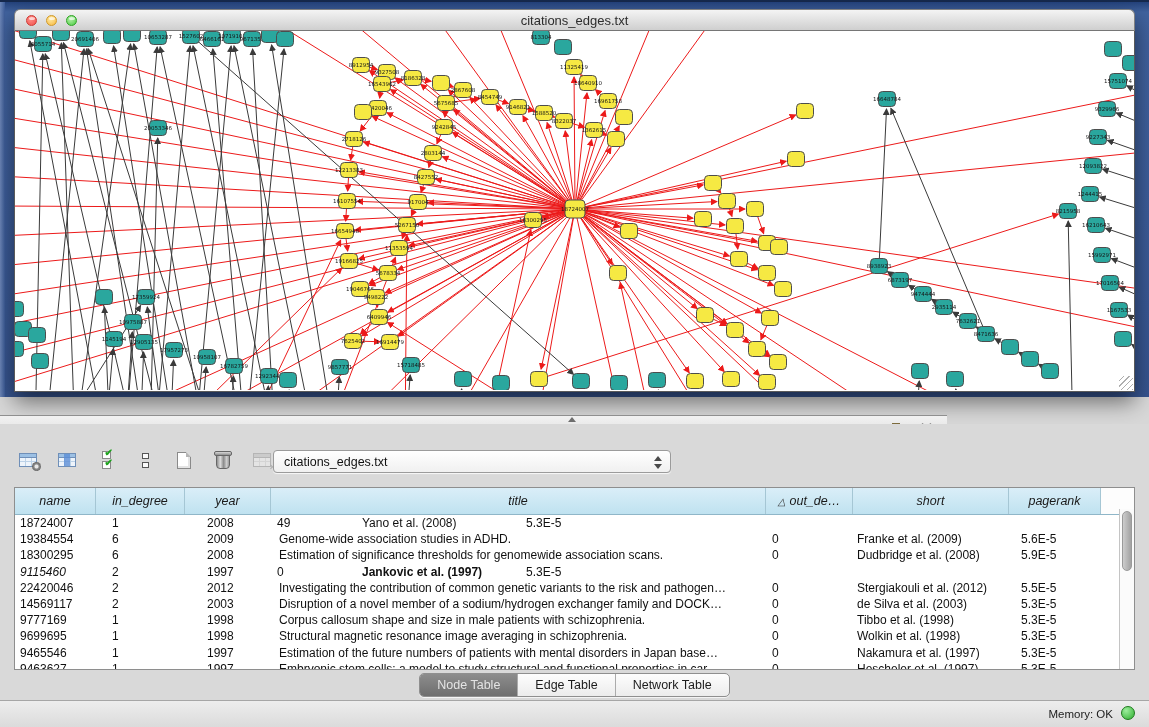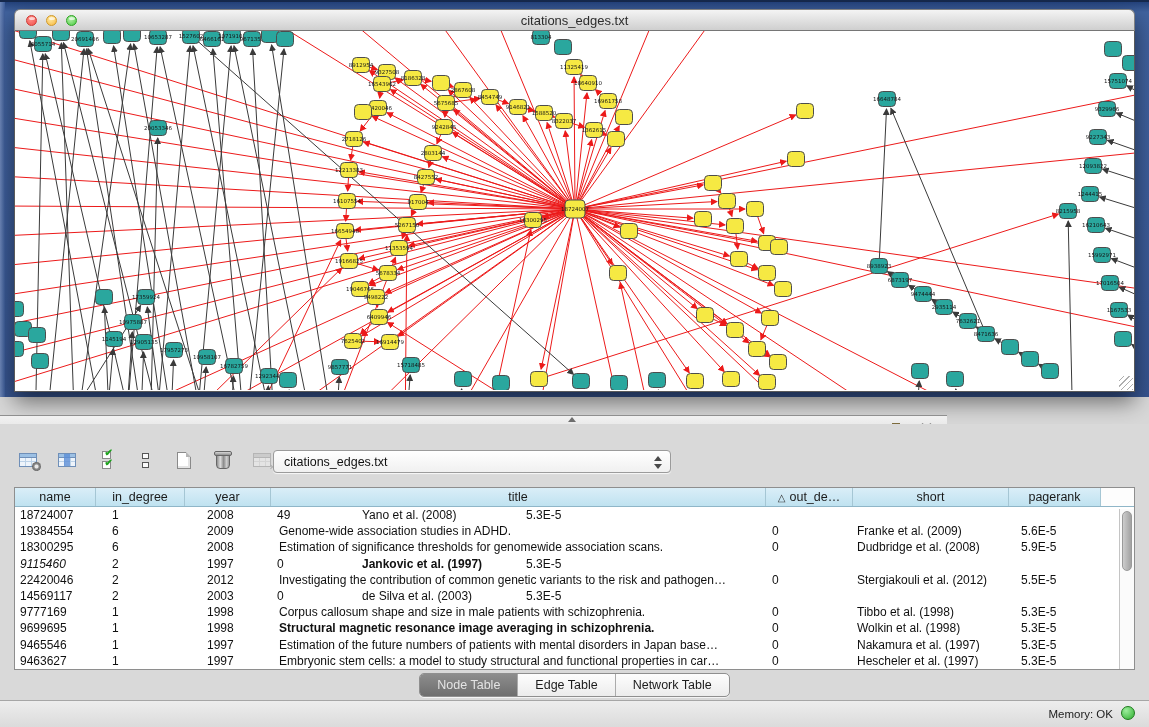--- a/index.html
+++ b/index.html
@@ -87,22 +87,22 @@
   .combo .val{position:absolute;left:10px;top:4px;font-size:12.5px;color:#111;}
   .stepper{position:absolute;right:7px;top:4px;width:9px;height:15px;}
   .stepper:before{content:"";position:absolute;left:0;top:1px;border-left:4.5px solid transparent;
     border-right:4.5px solid transparent;border-bottom:5px solid #4a4a4a;}
   .stepper:after{content:"";position:absolute;left:0;bottom:1px;border-left:4.5px solid transparent;
     border-right:4.5px solid transparent;border-top:5px solid #4a4a4a;}
 
   
   .tableframe{position:absolute;left:14px;top:63px;width:1121px;height:183px;background:#fff;
     border:1px solid #8e8e8e;box-sizing:border-box;overflow:hidden;}
-  .thead{display:flex;height:19px;background:linear-gradient(#daeef8,#bfe2f0);
-    border-bottom:1px solid #8fb6c8;font-size:12.5px;color:#1a1a1a;box-sizing:border-box;}
+  .thead{display:flex;height:27px;background:linear-gradient(#daeef8,#bfe2f0);
+    border-bottom:1px solid #8fb6c8;font-size:12.5px;color:#1a1a1a;box-sizing:border-box;font-style:italic;}
   .thead .hc{display:flex;align-items:center;justify-content:center;gap:4px;
     border-right:1px solid #a5c6d4;box-sizing:border-box;white-space:nowrap;overflow:hidden;}
   .thead .hc.fill{border-right:none;background:#fdfdfd;}
   .sortglyph{font-size:10px;color:#333;}
   .tbody .tr{display:flex;height:16.2px;line-height:16.2px;font-size:12px;color:#101010;
     background:#fff;white-space:nowrap;}
   .tbody .td{overflow:hidden;text-overflow:clip;box-sizing:border-box;}
   .vscroll{position:absolute;right:0;top:21px;bottom:0;width:15px;background:#fbfbfb;
     border-left:1px solid #c4c4c4;box-sizing:border-box;}
   .vthumb{position:absolute;left:2px;right:2px;top:2px;height:60px;border-radius:6px;
@@ -925,38 +925,39 @@
           <div class="td" style="width: 86px; padding-left: 22px;">2012</div>
           <div class="td" style="width: 495px; padding-left: 8px;">Investigating the contribution of common genetic variants to the risk and pathogen…</div>
           <div class="td" style="width: 87px; padding-left: 6px;">0</div>
           <div class="td" style="width: 156px; padding-left: 4px;">Stergiakouli et al. (2012)</div>
           <div class="td" style="width: 92px; padding-left: 12px;">5.5E-5</div>
         </div>
         <div class="tr">
           <div class="td" style="width: 81px; padding-left: 5px;">14569117</div>
           <div class="td" style="width: 89px; padding-left: 16px;">2</div>
           <div class="td" style="width: 86px; padding-left: 22px;">2003</div>
+          <div class="td" style="width: 495px; padding-left: 8px;">Disruption of a novel member of a sodium/hydrogen exchanger family and DOCK…</div>
           <div class="td" style="width: 87px; padding-left: 6px;">0</div>
           <div class="td" style="width: 156px; padding-left: 4px;">de Silva et al. (2003)</div>
           <div class="td" style="width: 92px; padding-left: 12px;">5.3E-5</div>
         </div>
         <div class="tr">
           <div class="td" style="width: 81px; padding-left: 5px;">9777169</div>
           <div class="td" style="width: 89px; padding-left: 16px;">1</div>
           <div class="td" style="width: 86px; padding-left: 22px;">1998</div>
           <div class="td" style="width: 495px; padding-left: 8px;">Corpus callosum shape and size in male patients with schizophrenia.</div>
           <div class="td" style="width: 87px; padding-left: 6px;">0</div>
           <div class="td" style="width: 156px; padding-left: 4px;">Tibbo et al. (1998)</div>
           <div class="td" style="width: 92px; padding-left: 12px;">5.3E-5</div>
         </div>
         <div class="tr">
           <div class="td" style="width: 81px; padding-left: 5px;">9699695</div>
           <div class="td" style="width: 89px; padding-left: 16px;">1</div>
           <div class="td" style="width: 86px; padding-left: 22px;">1998</div>
-          <div class="td" style="width: 495px; padding-left: 8px; font-weight: bold;">Structural magnetic resonance image averaging in schizophrenia.</div>
+          <div class="td" style="width: 495px; padding-left: 8px;">Structural magnetic resonance image averaging in schizophrenia.</div>
           <div class="td" style="width: 87px; padding-left: 6px;">0</div>
           <div class="td" style="width: 156px; padding-left: 4px;">Wolkin et al. (1998)</div>
           <div class="td" style="width: 92px; padding-left: 12px;">5.3E-5</div>
         </div>
         <div class="tr">
           <div class="td" style="width: 81px; padding-left: 5px;">9465546</div>
           <div class="td" style="width: 89px; padding-left: 16px;">1</div>
           <div class="td" style="width: 86px; padding-left: 22px;">1997</div>
           <div class="td" style="width: 495px; padding-left: 8px;">Estimation of the future numbers of patients with mental disorders in Japan base…</div>
           <div class="td" style="width: 87px; padding-left: 6px;">0</div>

